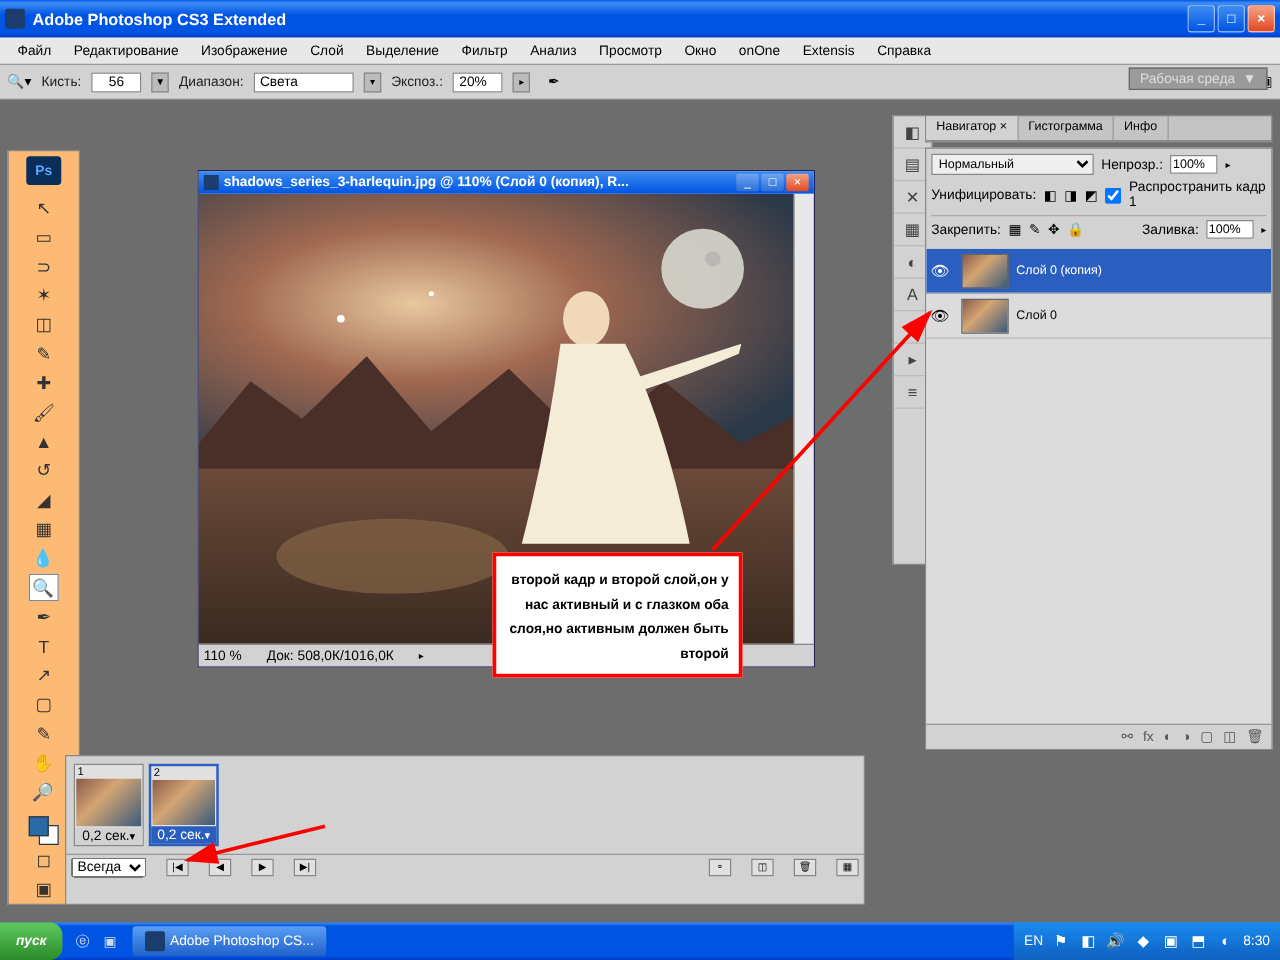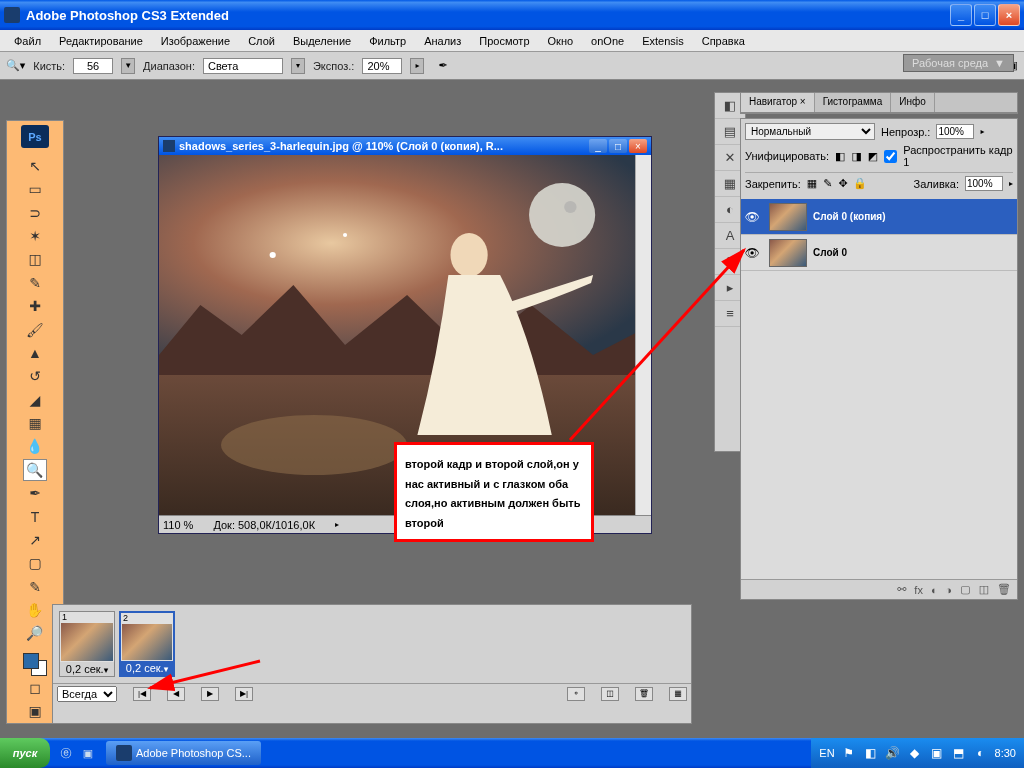--- a/index.html
+++ b/index.html
@@ -43,39 +43,39 @@
 .doc-title-icon { width: 12px; height: 12px; background: #1a3d6d; margin-right: 4px; }
 .doc-title-text { flex: 1; font-weight: bold; overflow: hidden; white-space: nowrap; text-overflow: ellipsis; }
 .doc-win-btn { width: 18px; height: 14px; display: flex; align-items: center; justify-content: center; margin-left: 2px; cursor: pointer; font-size: 10px; }
 .doc-win-min, .doc-win-max { background: linear-gradient(#6fa5f0,#2b6fd6); color: white; border-radius: 2px; }
 .doc-win-close { background: linear-gradient(#f5a385,#e04824); color: white; border-radius: 2px; }
 .doc-canvas { width: 100%; height: 360px; display: block; }
 .doc-statusbar { height: 18px; background: #d2d2d2; border-top: 1px solid #888; display: flex; align-items: center; padding: 0 4px; gap: 20px; font-size: 10px; }
 .doc-scrollbar-v { position: absolute; right: 0; top: 18px; bottom: 18px; width: 16px; background: #e8e8e8; border-left: 1px solid #aaa; }
 
 
-.annotation-box { position: absolute; left: 394px; top: 362px; width: 200px; background: white; border: 3px solid #ff0000; padding: 8px; font-size: 15px; font-weight: bold; line-height: 1.3; z-index: 50; }
+.annotation-box { position: absolute; left: 394px; top: 362px; width: 200px; background: white; border: 3px solid #ff0000; padding: 8px; font-size: 15px; font-weight: bold; line-height: 1.3; z-index: 50; text-align: right; }
 .annotation-arrow { position: absolute; z-index: 49; pointer-events: none; }
 
 
 .right-stack { position: absolute; right: 6px; top: 12px; width: 278px; }
 .panel-dock { width: 32px; position: absolute; right: 278px; top: 12px; background: #d2d2d2; border: 1px solid #888; }
 .dock-btn { height: 26px; display: flex; align-items: center; justify-content: center; border-bottom: 1px solid #bbb; cursor: pointer; font-size: 13px; color: #444; }
 .panel { background: #d2d2d2; border: 1px solid #888; margin-bottom: 4px; }
 .panel-tabs { height: 20px; background: #c4c4c4; display: flex; border-bottom: 1px solid #888; }
 .panel-tab { padding: 3px 8px; border-right: 1px solid #999; cursor: pointer; font-size: 10px; }
 .panel-tab.active { background: #d2d2d2; }
 .panel-body { padding: 4px; }
 .layers-opts { display: flex; align-items: center; gap: 6px; margin-bottom: 4px; font-size: 10px; }
 .layers-opts select, .layers-opts input { border: 1px solid #888; font-size: 10px; padding: 1px; }
 .layer-row { display: flex; align-items: center; height: 36px; border-bottom: 1px solid #bbb; cursor: pointer; }
 .layer-row.active { background: #2b5fbf; color: white; }
 .layer-eye { width: 22px; text-align: center; font-size: 12px; }
 .layer-thumb { width: 38px; height: 28px; border: 1px solid #666; margin: 0 6px; background: linear-gradient(135deg, #8b5a4a 0%, #d4a574 40%, #3a5a7a 100%); }
-.layer-name { font-size: 10px; font-weight: bold; }
+.layer-name { font-size: 10px; font-weight: normal; }
 .panel-footer { height: 20px; background: #d2d2d2; border-top: 1px solid #999; display: flex; align-items: center; justify-content: flex-end; gap: 8px; padding: 0 6px; font-size: 10px; color: #555; }
 
 
 .anim-panel { position: absolute; left: 52px; bottom: 14px; width: 640px; height: 120px; background: #d2d2d2; border: 1px solid #888; }
 .anim-body { display: flex; padding: 6px; gap: 4px; height: 78px; }
 .anim-frame { width: 56px; border: 1px solid #888; background: #e0e0e0; display: flex; flex-direction: column; cursor: pointer; }
 .anim-frame.active { border: 2px solid #2b5fbf; }
 .anim-frame-num { font-size: 9px; padding: 0 2px; }
 .anim-frame-thumb { flex: 1; background: linear-gradient(135deg, #8b5a4a 0%, #d4a574 40%, #3a5a7a 100%); margin: 1px; }
 .anim-frame-time { font-size: 9px; text-align: center; background: #d2d2d2; padding: 1px 0; }

